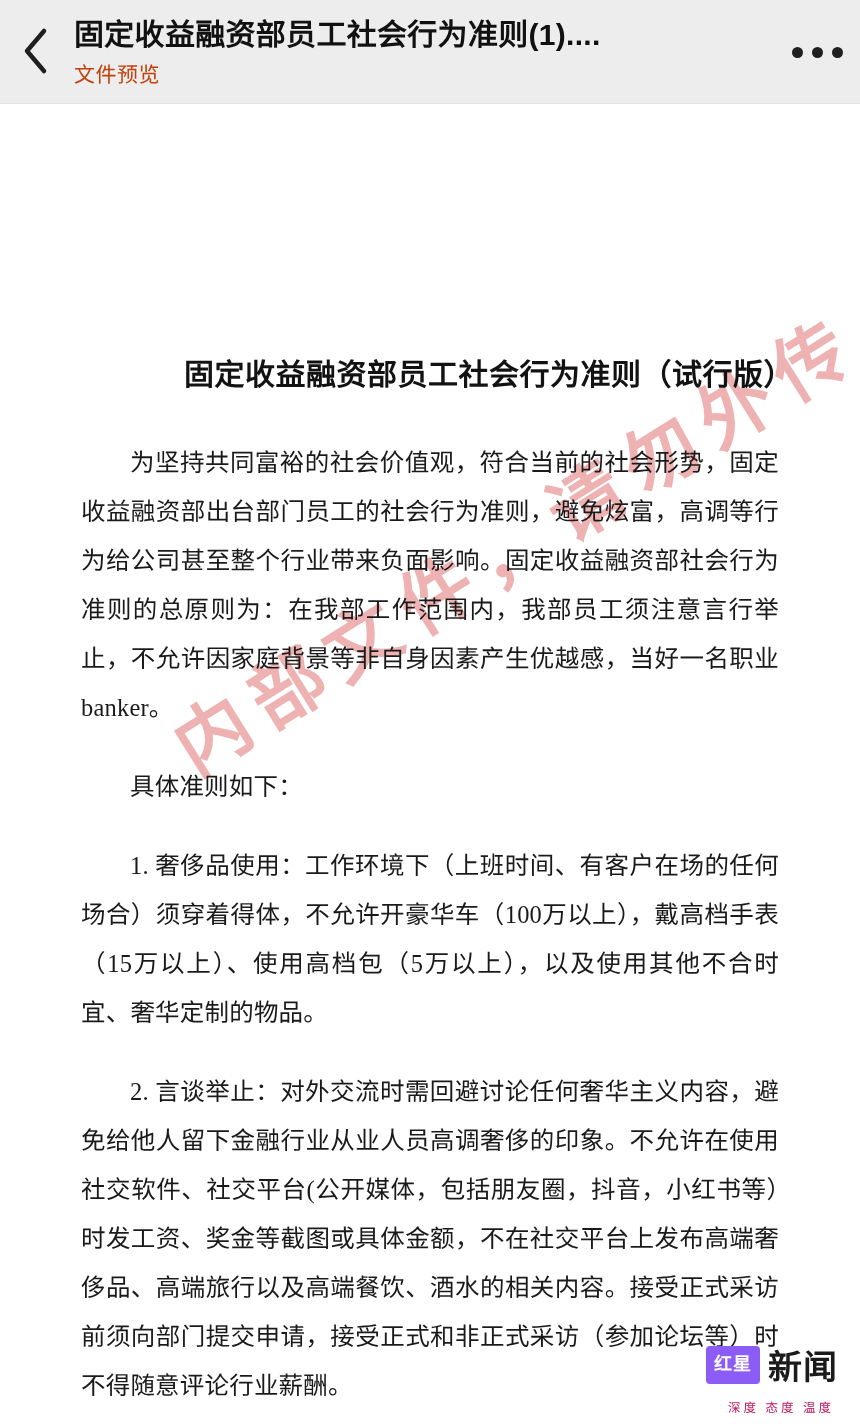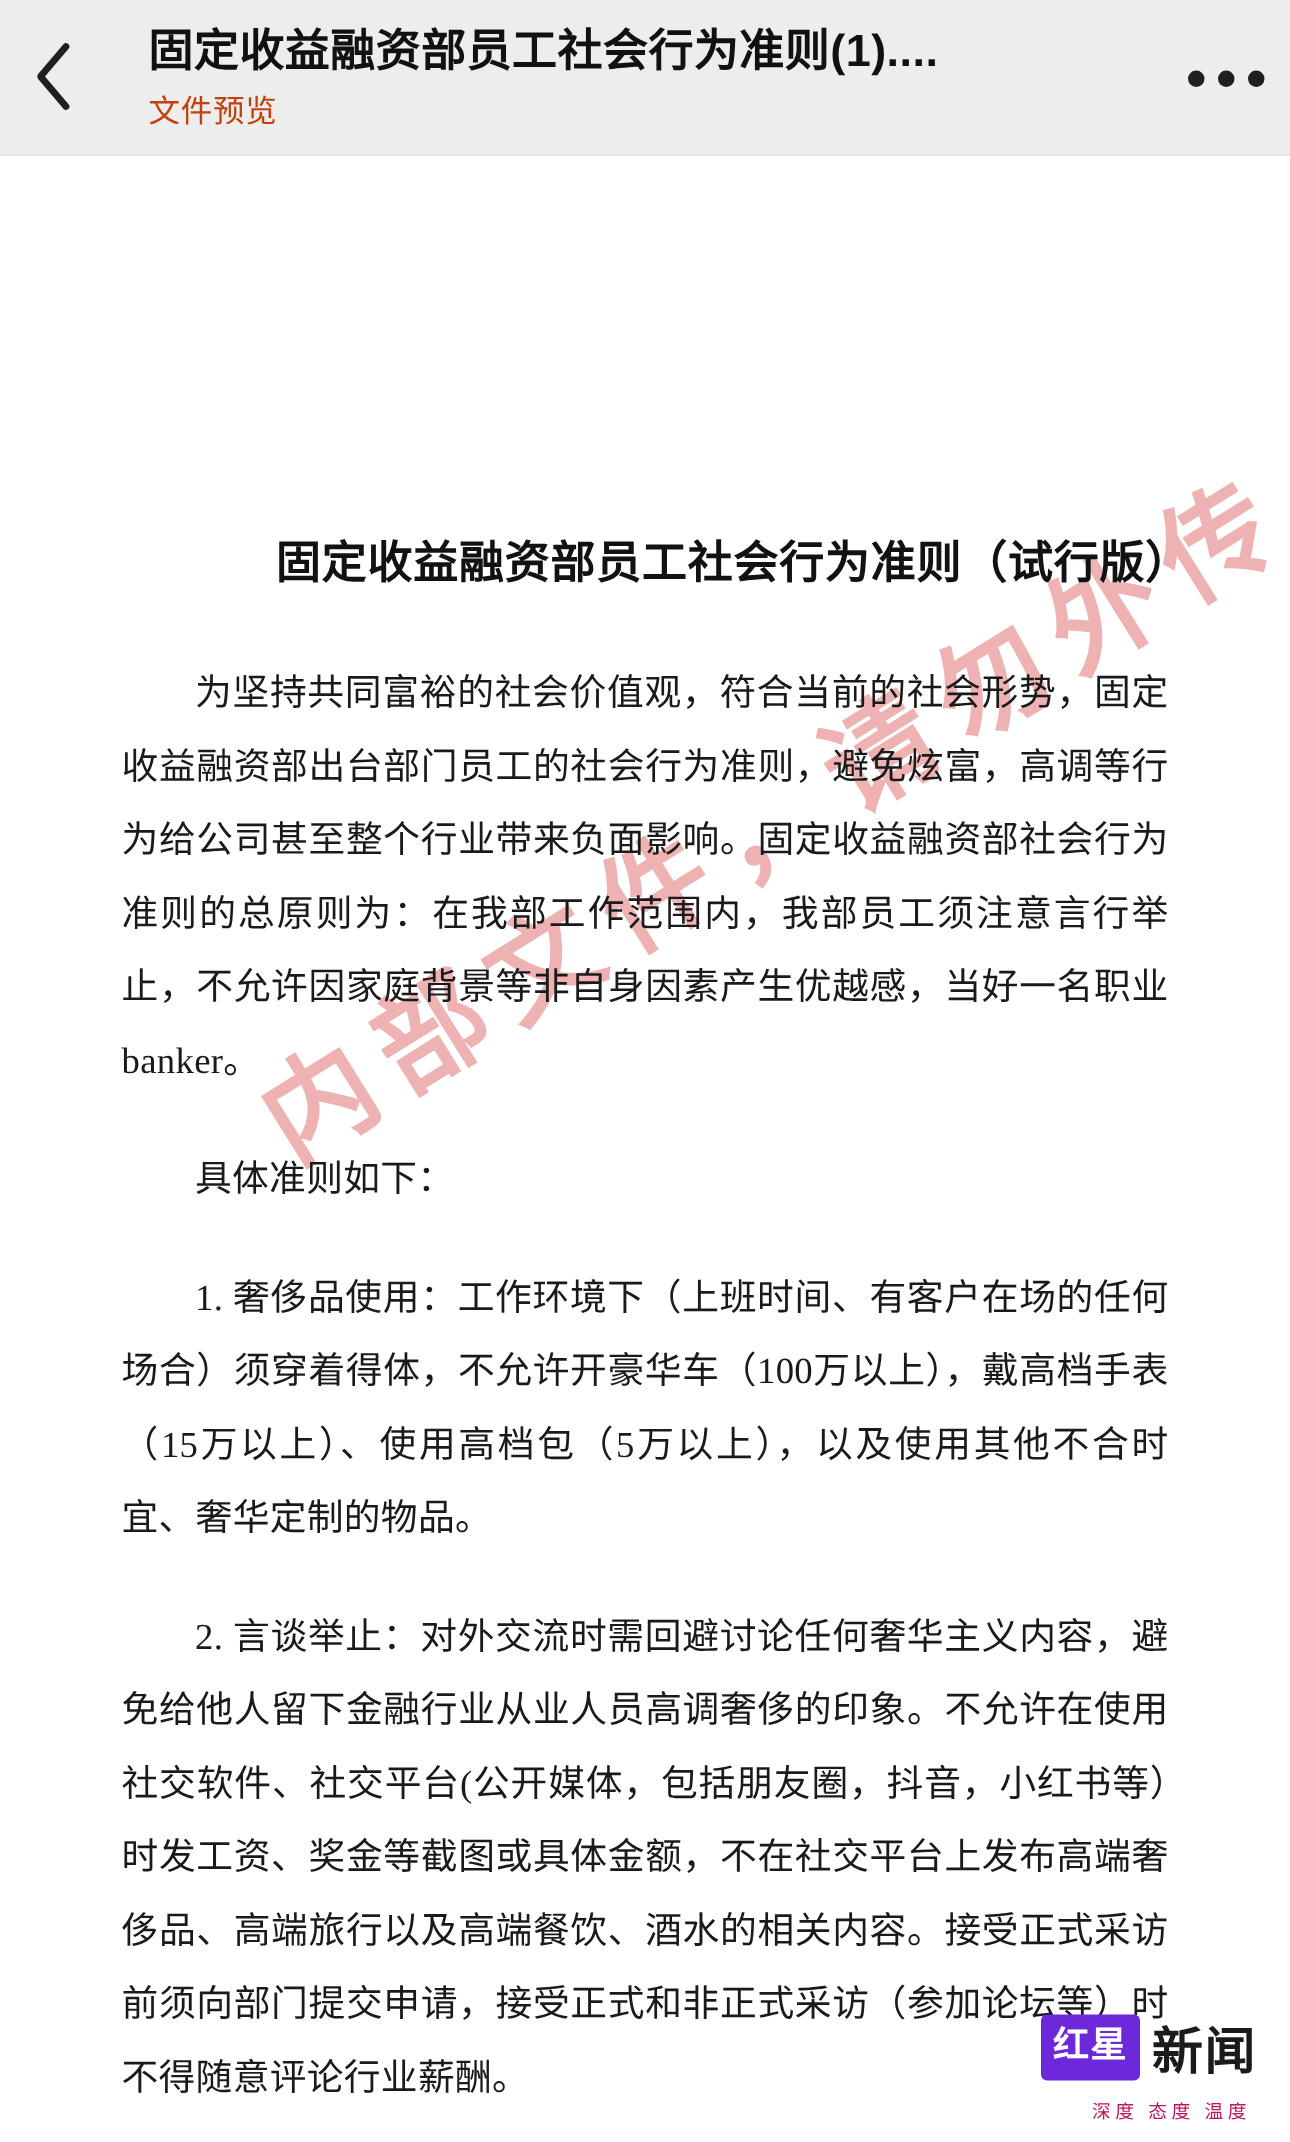--- a/index.html
+++ b/index.html
@@ -18,21 +18,20 @@
   
   .appbar {
     position: relative;
     height: 104px;
     background: #ededed;
     border-bottom: 1px solid #e2e2e2;
     display: flex;
     align-items: flex-start;
     box-sizing: border-box;
     padding: 14px 0 0 0;
-    gap: 25px;
   }
   .back-btn {
     width: 74px;
     height: 74px;
     display: flex;
     align-items: center;
     justify-content: center;
     flex: 0 0 auto;
     cursor: pointer;
   }
@@ -151,23 +150,23 @@
     text-align: center;
     width: 208px;
   }
   .logo-row {
     display: flex;
     align-items: center;
     justify-content: flex-end;
     gap: 8px;
   }
   .logo-badge {
-    background: #6d28d9;
+    background: #8b5cf6;
     color: #ffffff;
-    font-size: 24px;
+    font-size: 18px;
     font-weight: 700;
     line-height: 1;
     padding: 9px 8px 11px 8px;
     border-radius: 4px;
     letter-spacing: 1px;
     font-family: "Liberation Serif", "DejaVu Serif", serif;
   }
   .logo-word {
     color: #1b1b1b;
     font-size: 34px;

